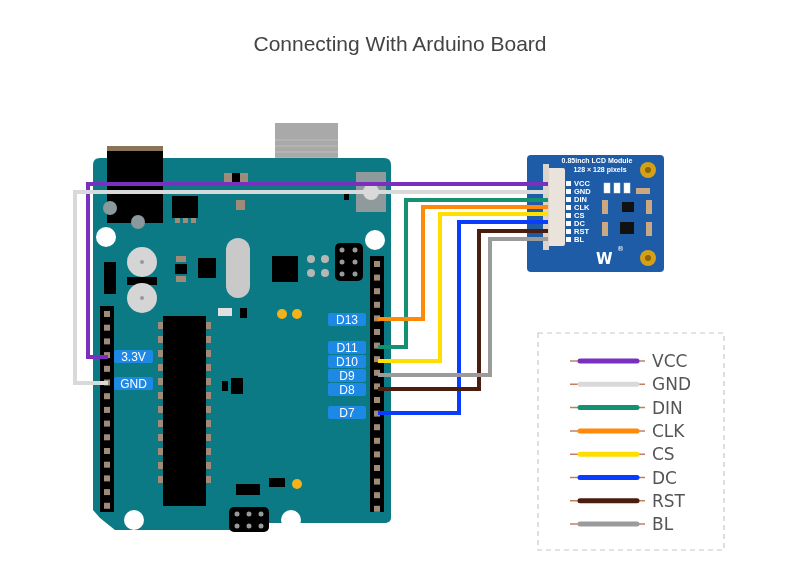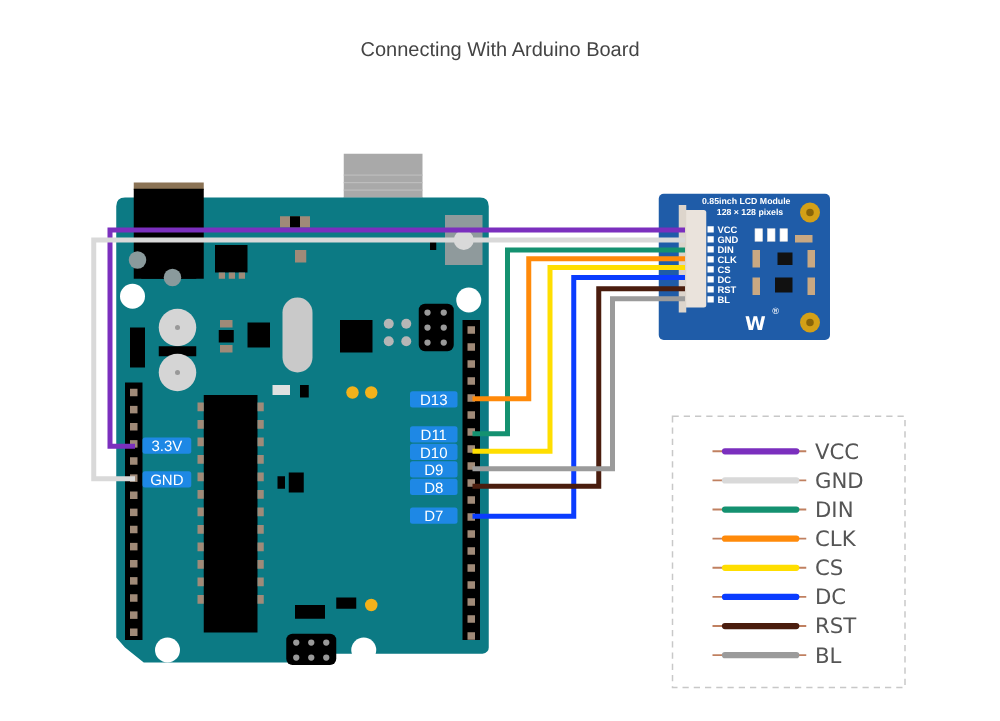--- a/index.html
+++ b/index.html
@@ -1,17 +1,17 @@
 <!DOCTYPE html>
 <html><head>
 <meta charset="utf-8">
 <style>
   html,body{margin:0;padding:0;background:#ffffff;}
   body{width:800px;height:577px;position:relative;overflow:hidden;font-family:"Liberation Sans",sans-serif;}
-  .title{position:absolute;left:0;top:32px;width:800px;text-align:center;font-size:16px;color:#444;}
+  .title{position:absolute;left:0;top:32px;width:800px;text-align:center;font-size:21px;color:#444;}
   svg{position:absolute;left:0;top:0;}
   .pinlabel{font-family:"Liberation Sans",sans-serif;font-size:12px;fill:#ffffff;}
   .lcdtext{font-family:"Liberation Sans",sans-serif;fill:#ffffff;font-weight:bold;}
   .legendtext{font-family:"DejaVu Sans",sans-serif;font-size:17px;fill:#555555;}
 </style>
 </head>
 <body>
 
 <div class="title">Connecting With Arduino Board</div>
 

